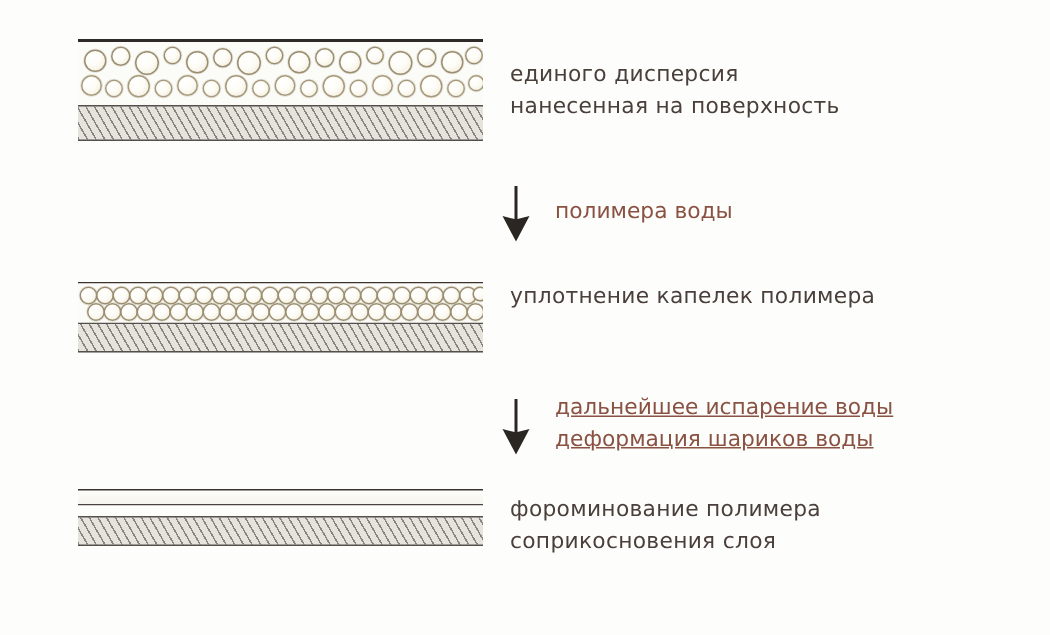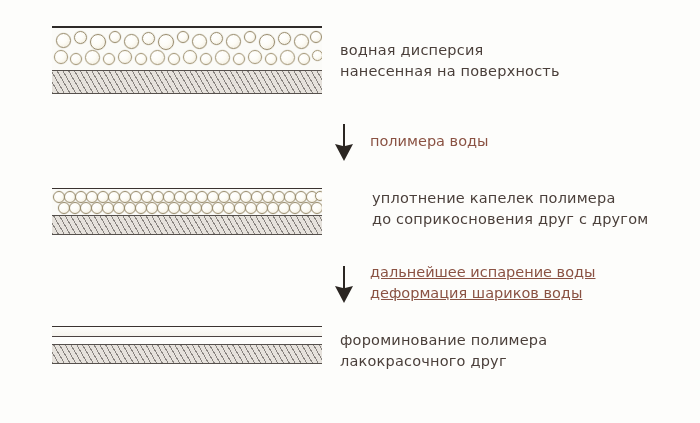--- a/index.html
+++ b/index.html
@@ -106,21 +106,21 @@
   
   .label {
     position: absolute;
     color: #4a3f3a;
     font-size: 14.5px;
     line-height: 21px;
     letter-spacing: 0.2px;
     white-space: nowrap;
   }
   .label-1 { left: 340px; top: 40px; }
-  .label-2 { left: 340px; top: 188px; margin-left: 32px; }
+  .label-2 { left: 340px; top: 188px; }
   .label-3 { left: 340px; top: 330px; }
 
   .step-note {
     position: absolute;
     color: #8a5243;
     font-size: 14.5px;
     line-height: 21px;
     white-space: nowrap;
   }
   .note-1 { left: 370px; top: 131px; }
@@ -178,21 +178,21 @@
         <span class="drop small" style="left:213px;top:25px; width:10px; height:10px;"></span>
         <span class="drop small" style="left:228px;top:22px; width:13px; height:13px;"></span>
         <span class="drop small" style="left:246px;top:25px; width:10px; height:10px;"></span>
         <span class="drop small" style="left:260px;top:22px; width:9px;  height:9px;"></span>
       </div>
       <div class="substrate"></div>
     </div>
   </div>
 
   <div class="label label-1">
-    <div>водная дисперсия</div>
+    <div>единого дисперсия</div>
     <div>нанесенная на поверхность</div>
   </div>
 
   <div class="arrow arrow-1">
     <svg width="26" height="38" viewBox="0 0 26 38" xmlns="http://www.w3.org/2000/svg">
       <path d="M12 0 L12 22 L4 20 L13 37 L22 20 L14 22 L14 0 Z" fill="#2b2622"></path>
     </svg>
   </div>
   <div class="step-note note-1">
     <div>полимера воды</div>
@@ -253,21 +253,20 @@
         <span class="drop" style="left:237px;top:13px; width:10px; height:10px;"></span>
         <span class="drop" style="left:248px;top:13px; width:10px; height:10px;"></span>
         <span class="drop" style="left:259px;top:13px; width:10px; height:10px;"></span>
       </div>
       <div class="substrate thin"></div>
     </div>
   </div>
 
   <div class="label label-2">
     <div>уплотнение капелек полимера</div>
-    <div>до соприкосновения друг с другом</div>
   </div>
 
   <div class="arrow arrow-2">
     <svg width="26" height="38" viewBox="0 0 26 38" xmlns="http://www.w3.org/2000/svg">
       <path d="M12 0 L12 22 L4 20 L13 37 L22 20 L14 22 L14 0 Z" fill="#2b2622"></path>
     </svg>
   </div>
   <div class="step-note note-2">
     <div>дальнейшее испарение воды</div>
     <div>деформация шариков воды</div>
@@ -276,16 +275,16 @@
   <div class="stage stage-3">
     <div class="layer-stack">
       <div class="film"></div>
       <div class="film-gap"></div>
       <div class="substrate thin"></div>
     </div>
   </div>
 
   <div class="label label-3">
     <div>фороминование полимера</div>
-    <div>лакокрасочного друг</div>
+    <div>соприкосновения слоя</div>
   </div>
 
 </div>
 
 </body></html>

